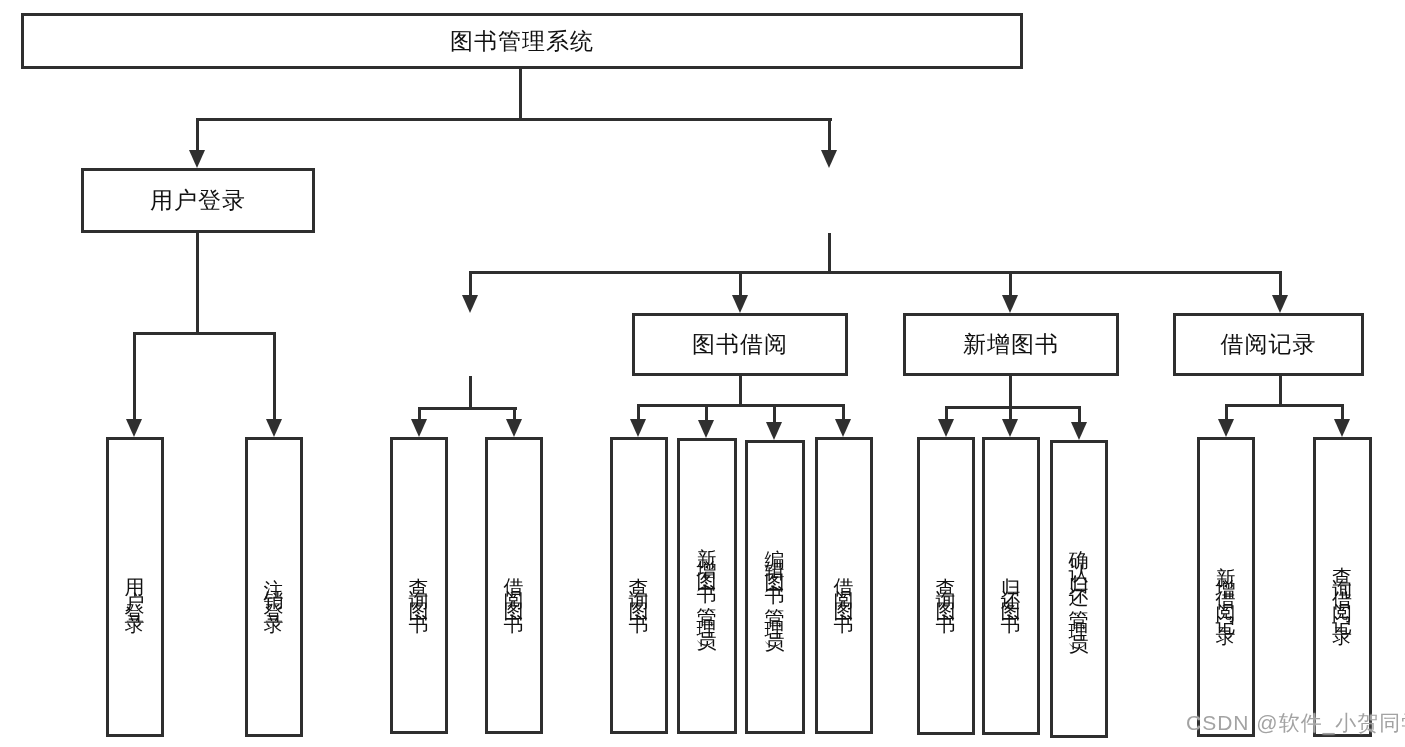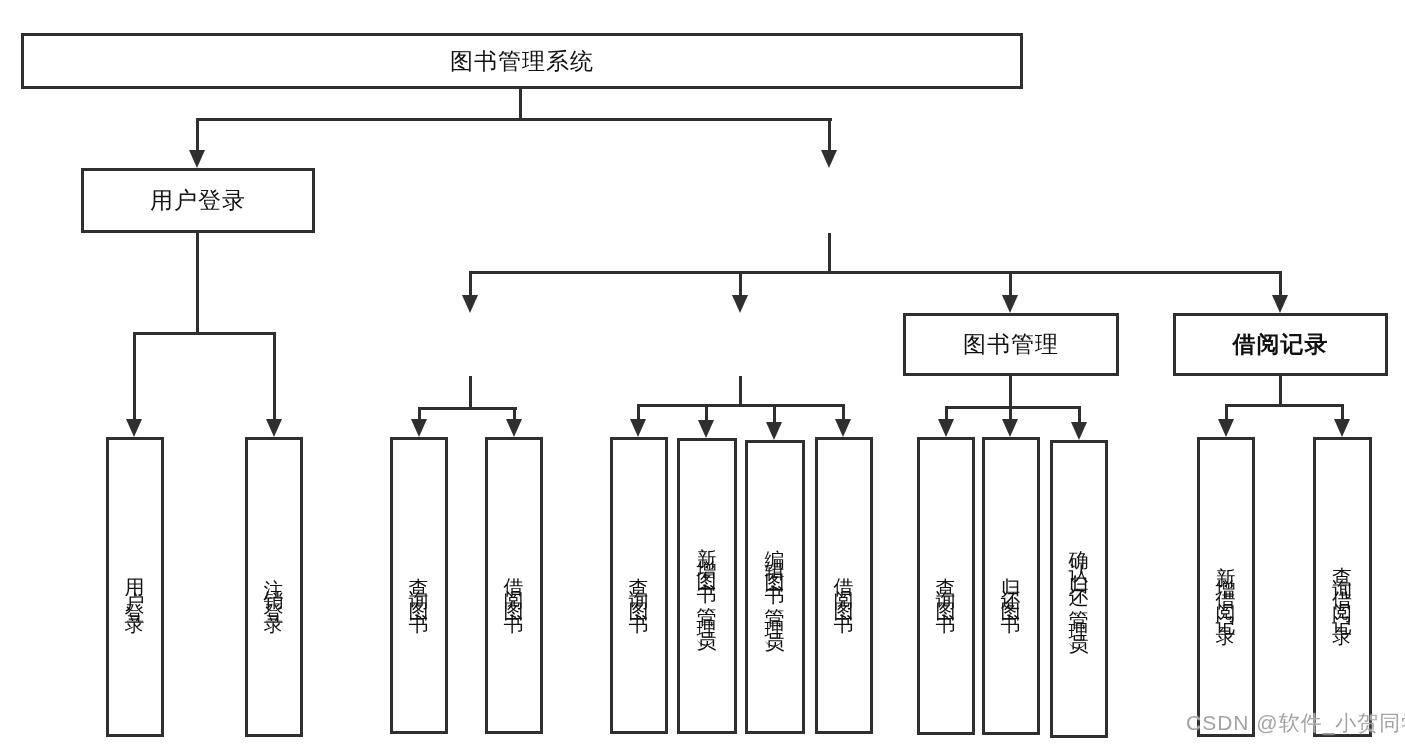--- a/index.html
+++ b/index.html
@@ -40,36 +40,39 @@
     position:absolute;left:1186px;top:709px;z-index:5;
     color:var(--wm);font-size:21px;letter-spacing:1px;white-space:nowrap;
     text-shadow:0 0 2px #ffffff;
   }
 </style>
 </head>
 <body>
 
 <div id="canvas">
 
-  <div class="box" style="left:21px;top:13px;width:1002px;height:56px;margin-top:20px;">
+  <div class="box" style="left:21px;top:13px;width:1002px;height:56px;">
     <span>图书管理系统</span>
   </div>
 
   <div class="box" style="left:81px;top:168px;width:234px;height:65px;">
     <span>用户登录</span>
   </div>
 
 
 
+  <div class="box" style="left:632px;top:313px;width:216px;height:63px;">
+    <span>图书借阅</span>
+  </div>
 
   <div class="box" style="left:903px;top:313px;width:216px;height:63px;">
-    <span>图书管理</span>
+    <span>新增图书</span>
   </div>
 
-  <div class="box" style="left:1173px;top:313px;width:215px;height:63px;font-weight:bold;">
+  <div class="box" style="left:1173px;top:313px;width:191px;height:63px;">
     <span>借阅记录</span>
   </div>
 
   <div class="vbox" style="left:106px;top:437px;width:58px;height:300px;">
     <span class="vtext">用户登录</span>
   </div>
   <div class="vbox" style="left:245px;top:437px;width:58px;height:300px;">
     <span class="vtext">注销登录</span>
   </div>
 

